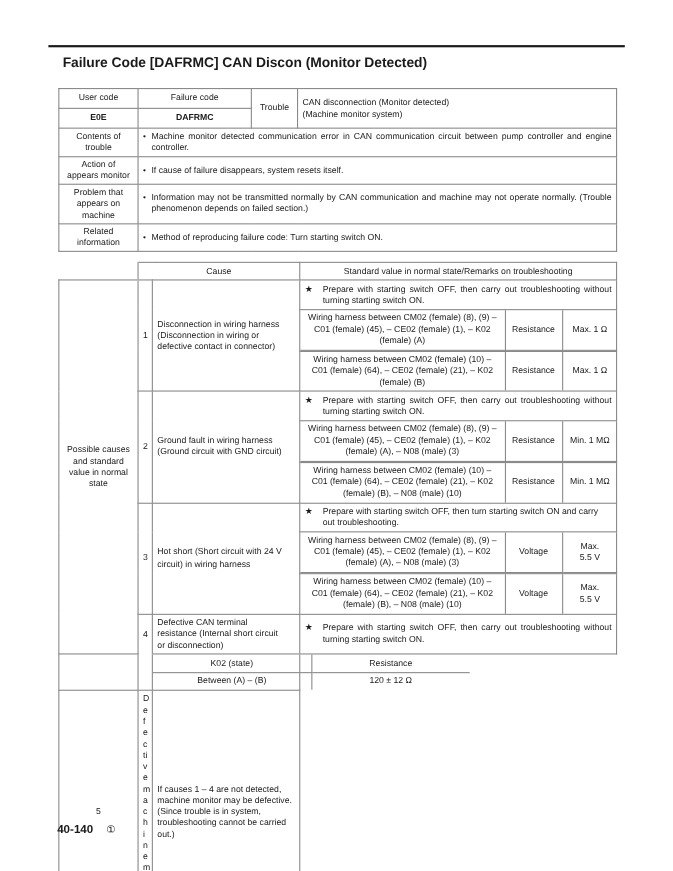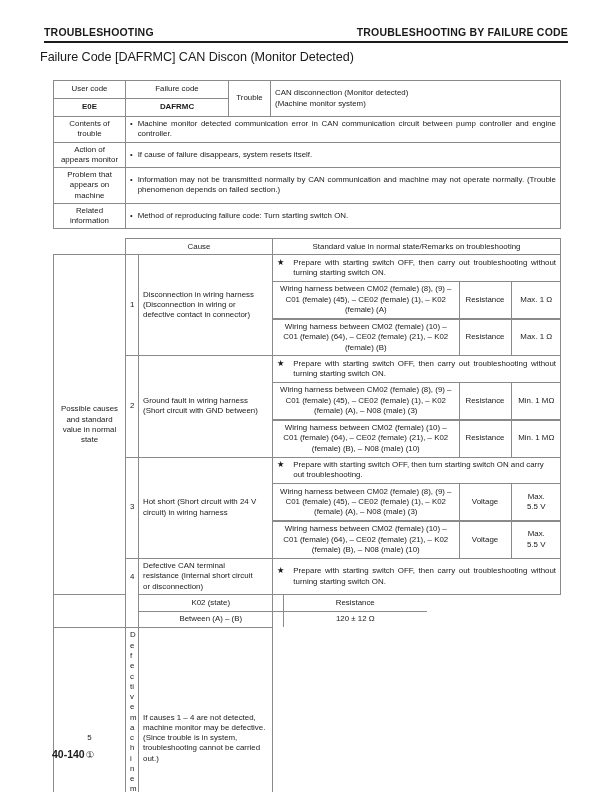--- a/index.html
+++ b/index.html
@@ -40,24 +40,24 @@
     left: 44px;
     top: 41px;
     width: 524px;
     height: 2.2px;
     background: #1a1a1a;
   }
 
   
   .page-title {
     position: absolute;
-    left: 40px;
+    left: 57px;
     top: 50px;
     font-size: 12.6px;
-    font-weight: normal;
+    font-weight: bold;
     letter-spacing: -0.05px;
     white-space: nowrap;
   }
 
   
   table.doc {
     border-collapse: collapse;
     table-layout: fixed;
     font-size: 7.9px;
     line-height: 1.3;
@@ -135,33 +135,29 @@
 
   
   .footer {
     position: absolute;
     left: 52px;
     top: 748px;
     font-size: 10.5px;
     font-weight: bold;
     display: flex;
     align-items: center;
-    gap: 1px;
+    gap: 12px;
   }
   .footer .mark { font-weight: normal; font-size: 9.5px; }
 </style>
 </head>
 <body>
 
 <div class="page">
 
-  <div class="runhead">
-    <span>TROUBLESHOOTING</span>
-    <span>TROUBLESHOOTING BY FAILURE CODE</span>
-  </div>
   <div class="runhead-rule"></div>
 
   <div class="page-title">Failure Code [DAFRMC] CAN Discon (Monitor Detected)</div>
 
   <table class="doc" id="table1">
     <colgroup>
       <col style="width:72px">
       <col style="width:103px">
       <col style="width:42px">
       <col style="width:290px">
@@ -305,21 +301,21 @@
             </tr>
           </tbody>
             </table>
         </td>
       </tr>
 
       <tr>
         <td rowspan="3" class="ctr">2</td>
         <td rowspan="3" style="vertical-align:middle">
           <div>Ground fault in wiring harness</div>
-          <div>(Short circuit with GND between)</div>
+          <div>(Ground circuit with GND circuit)</div>
         </td>
         <td>
           <div class="star">
             <span class="sg">★</span>
             <span class="txt just">Prepare with starting switch OFF, then carry out troubleshooting without turning starting switch ON.</span>
           </div>
         </td>
       </tr>
       <tr>
         <td class="pad0">

